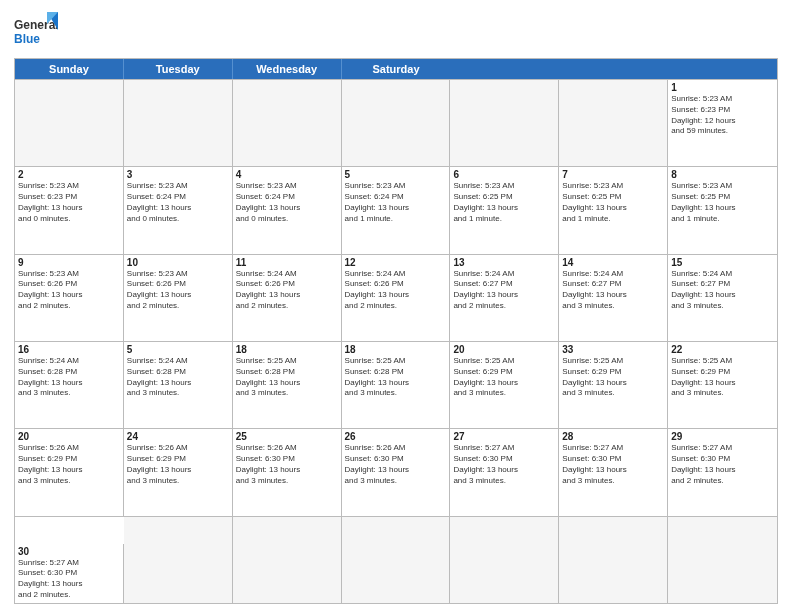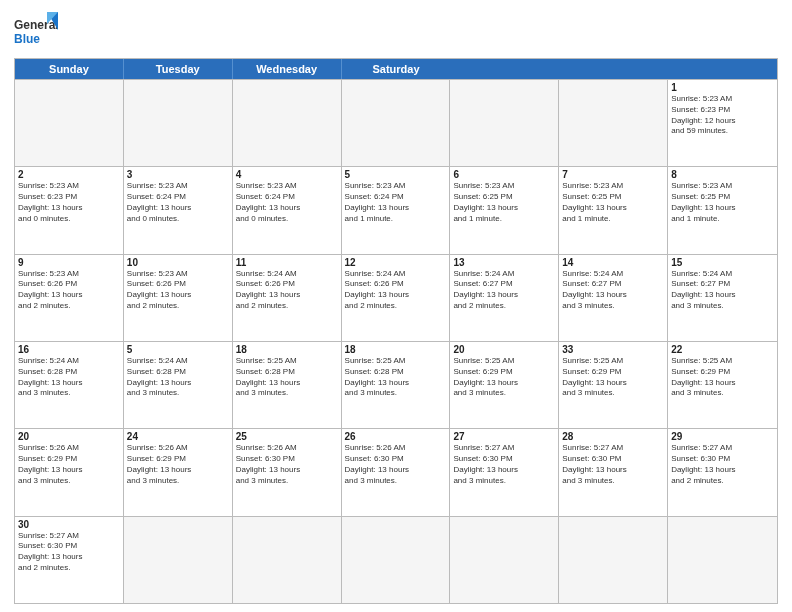--- a/index.html
+++ b/index.html
@@ -92,20 +92,21 @@
     .cell-info {
       font-size: 8px;
       line-height: 1.35;
       color: #333;
     }
     .last-row .cal-cell {
       background: #f5f5f5;
     }
     .last-row .cal-cell.has-data {
       background: #fff;
+      margin-top: 27px;
     }
   </style>
 </head>
 <body>
 
 <div class="page">
   <div class="header">
     <div class="logo">
   <svg width="44" height="40" viewBox="0 0 44 40">
     <text x="0" y="17" font-size="12" font-weight="bold" fill="#333" font-family="Arial,sans-serif">General</text>

